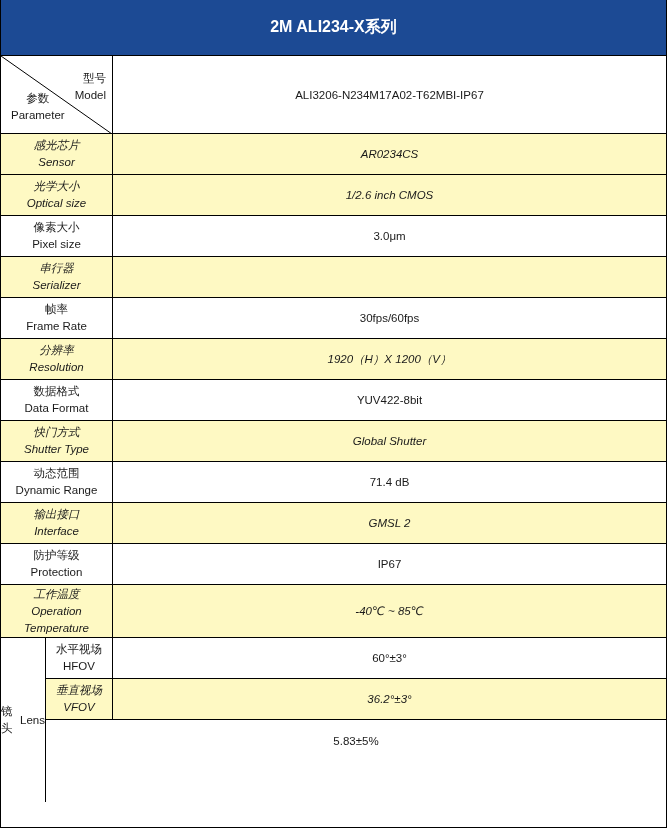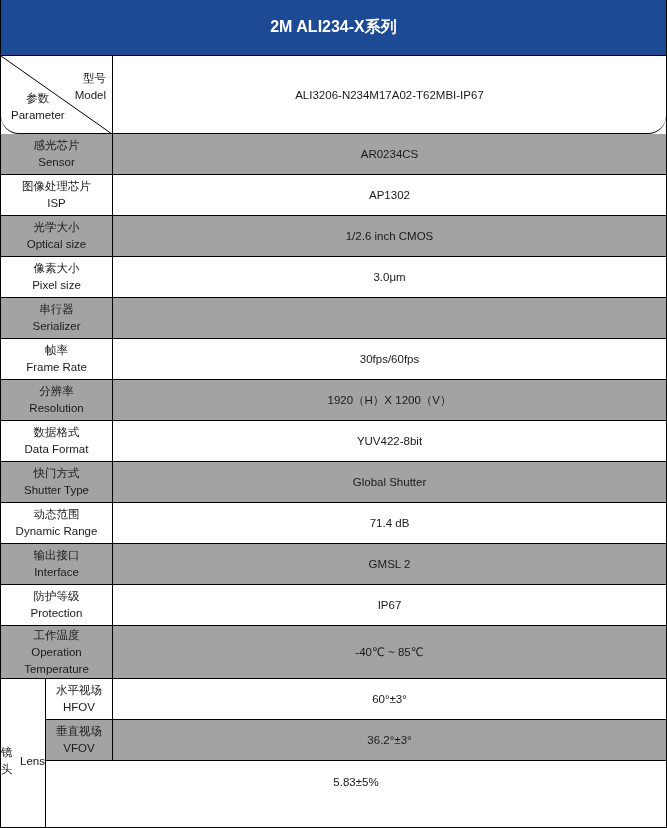--- a/index.html
+++ b/index.html
@@ -1,23 +1,23 @@
 <!DOCTYPE html>
 <html><head>
 <meta charset="utf-8">
 <style>
   html, body { margin: 0; padding: 0; background: #ffffff; }
   body { width: 667px; height: 828px; overflow: hidden; font-family: "Liberation Sans", "DejaVu Sans", sans-serif; color: #1a1a1a; }
   .sheet { position: relative; width: 665px; height: 827px; border: 1px solid #000; border-top: none; box-sizing: content-box; }
   .title-bar { height: 56px; background: #1C4A94; color: #fff; display: flex; align-items: center; justify-content: center; font-size: 16px; font-weight: bold; border-bottom: 1px solid #000; box-sizing: border-box; }
   .row { display: flex; border-bottom: 1.5px solid #000; box-sizing: border-box; }
-  .row.shaded { background: #a3a3a3; }
+  .row.shaded { background: #fef9c3; font-style: italic; }
   .label { width: 112px; border-right: 1.5px solid #000; box-sizing: border-box; display: flex; flex-direction: column; align-items: center; justify-content: center; font-size: 11.5px; line-height: 17px; text-align: center; }
   .value { flex: 1; display: flex; align-items: center; justify-content: center; font-size: 11.5px; }
-  .model-row { height: 78px; position: relative; border-radius: 18px; }
+  .model-row { height: 78px; position: relative; }
   .diag-cell { position: relative; width: 112px; border-right: 1.5px solid #000; box-sizing: border-box; }
   .diag-cell svg { position: absolute; left: 0; top: 0; }
   .diag-top { position: absolute; right: 6px; top: 14px; text-align: right; font-size: 11.5px; line-height: 17px; }
   .diag-bottom { position: absolute; left: 10px; top: 34px; text-align: center; font-size: 11.5px; line-height: 17px; }
   .r41 { height: 41px; }
   .r53 { height: 53px; }
   .lens-block { display: flex; height: 164px; }
   .lens-label { width: 45px; border-right: 1.5px solid #000; box-sizing: border-box; display: flex; flex-direction: row; align-items: center; justify-content: center; font-size: 11.5px; line-height: 17px; }
   .lens-rows { flex: 1; display: flex; flex-direction: column; }
   .lens-rows .row { height: 41px; }
@@ -46,27 +46,20 @@
     </div>
     <div class="value">ALI3206-N234M17A02-T62MBI-IP67</div>
   </div>
 
   <div class="row r41 shaded">
     <div class="label">
         <span>感光芯片</span>
         <span>Sensor</span>
       </div>
     <div class="value">AR0234CS</div>
-  </div>
-  <div class="row r41">
-    <div class="label">
-        <span>图像处理芯片</span>
-        <span>ISP</span>
-      </div>
-    <div class="value">AP1302</div>
   </div>
   <div class="row r41 shaded">
     <div class="label">
         <span>光学大小</span>
         <span>Optical size</span>
       </div>
     <div class="value">1/2.6 inch CMOS</div>
   </div>
   <div class="row r41">
     <div class="label">

